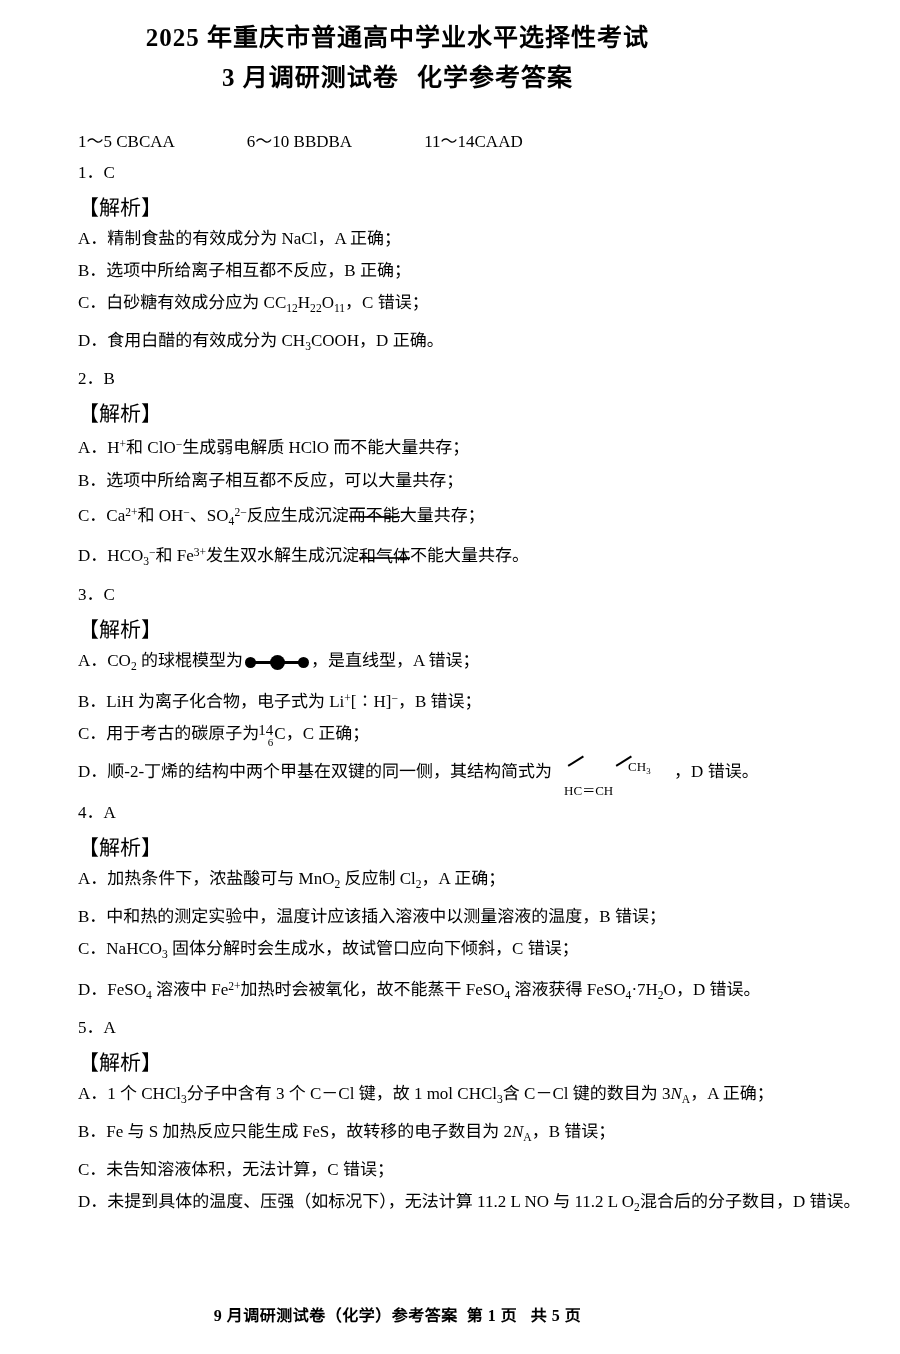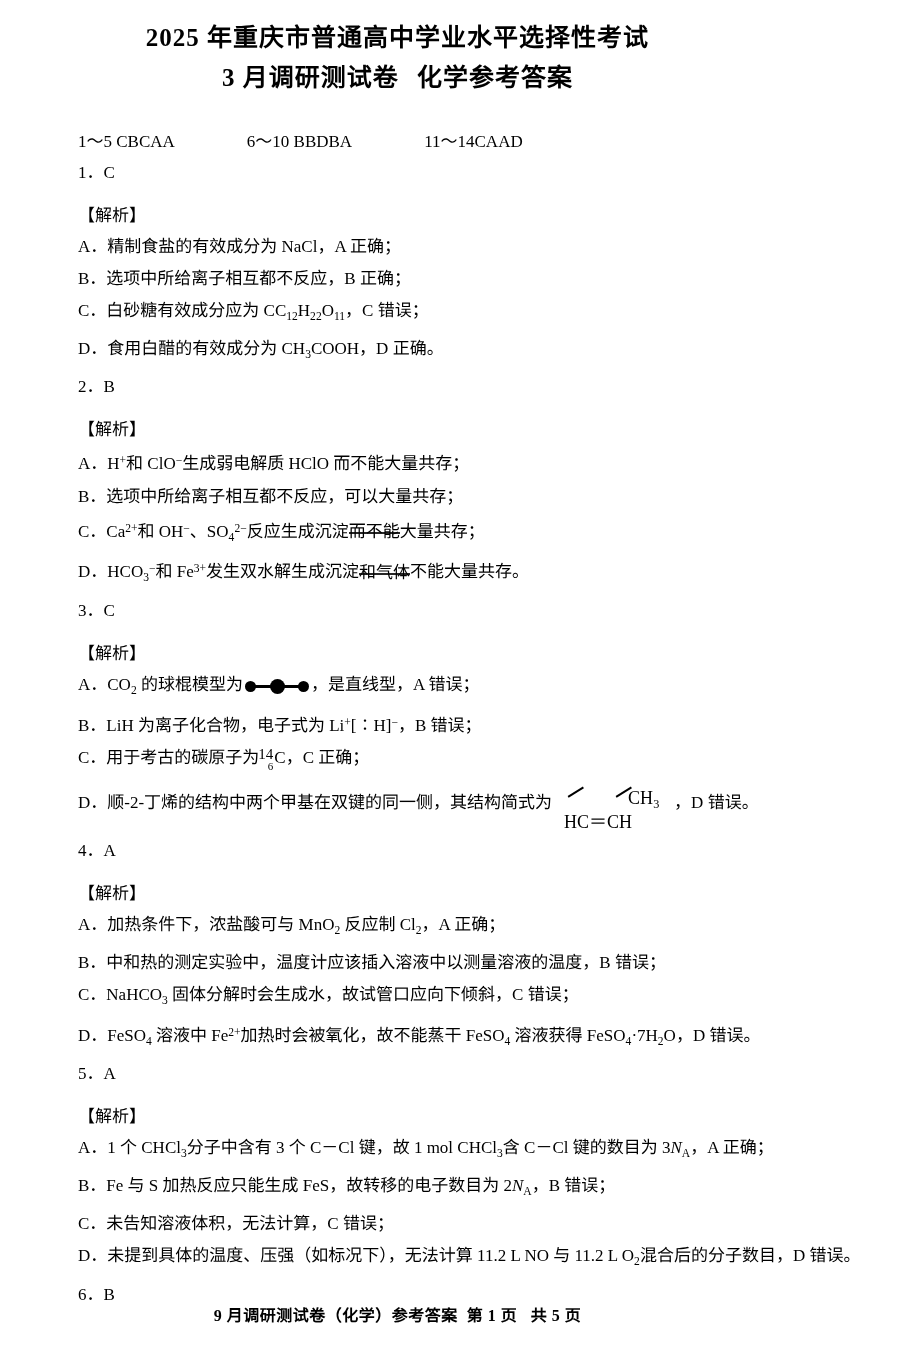--- a/index.html
+++ b/index.html
@@ -45,23 +45,23 @@
   .answers-row .grp { display: inline-block; }
   .gap1 { display:inline-block; width: 72px; }
   .gap2 { display:inline-block; width: 72px; }
 
   .qnum {
     font-size: 17px;
     line-height: 30px;
     margin-top: 2px;
   }
   .jiexi {
-    font-size: 17px;
+    font-size: 21px;
     line-height: 30px;
-    margin-top: 13px;
+    margin-top: 5px;
   }
   .opt {
     font-size: 17px;
     line-height: 32px;
     margin-top: 0px;
     white-space: nowrap;
   }
   sub { font-size: 0.68em; vertical-align: -0.32em; }
   sup { font-size: 0.68em; vertical-align: 0.45em; }
   .it { font-style: italic; }
@@ -92,22 +92,22 @@
   .ballstick .b2 { width: 15px; height: 15px; left: 25px; top: 0px; }
   .ballstick .b3 { width: 11px; height: 11px; left: 53px; top: 2px; }
 
   
   .struct2b {
     display: inline-block;
     position: relative;
     width: 118px;
     height: 44px;
     vertical-align: middle;
-    font-size: 18px;
-    margin: 8px 2px;
+    font-size: 13px;
+    margin: 1px 2px;
   }
   .struct2b .ch3r {
     position: absolute; left: 74px; top: 0px;
   }
   .struct2b .base {
     position: absolute; left: 10px; top: 24px;
     letter-spacing: 0px;
   }
   .struct2b .lseg {
     position: absolute; left: 14px; top: 14px; width: 18px; height: 1.5px;
@@ -205,19 +205,18 @@
   <div class="opt">C．NaHCO<sub>3</sub> 固体分解时会生成水，故试管口应向下倾斜，C 错误；</div>
   <div class="opt">D．FeSO<sub>4</sub> 溶液中 Fe<sup>2+</sup>加热时会被氧化，故不能蒸干 FeSO<sub>4</sub> 溶液获得 FeSO<sub>4</sub>·7H<sub>2</sub>O，D 错误。</div>
 
   <div class="qnum">5．A</div>
   <div class="jiexi">【解析】</div>
   <div class="opt">A．1 个 CHCl<sub>3</sub>分子中含有 3 个 C－Cl 键，故 1 mol CHCl<sub>3</sub>含 C－Cl 键的数目为 3<span class="it">N</span><sub>A</sub>，A 正确；</div>
   <div class="opt">B．Fe 与 S 加热反应只能生成 FeS，故转移的电子数目为 2<span class="it">N</span><sub>A</sub>，B 错误；</div>
   <div class="opt">C．未告知溶液体积，无法计算，C 错误；</div>
   <div class="opt">D．未提到具体的温度、压强（如标况下），无法计算 11.2 L NO 与 11.2 L O<sub>2</sub>混合后的分子数目，D 错误。</div>
 
-  <div class="qnum">6．B</div>
 
   <div class="footer">
     <span class="thin">9 月调研测试卷（化学）参考答案</span>&nbsp;&nbsp;<span>第 1 页</span>&nbsp;&nbsp;&nbsp;<span>共 5 页</span>
   </div>
 
 </div>
 
 </body></html>

